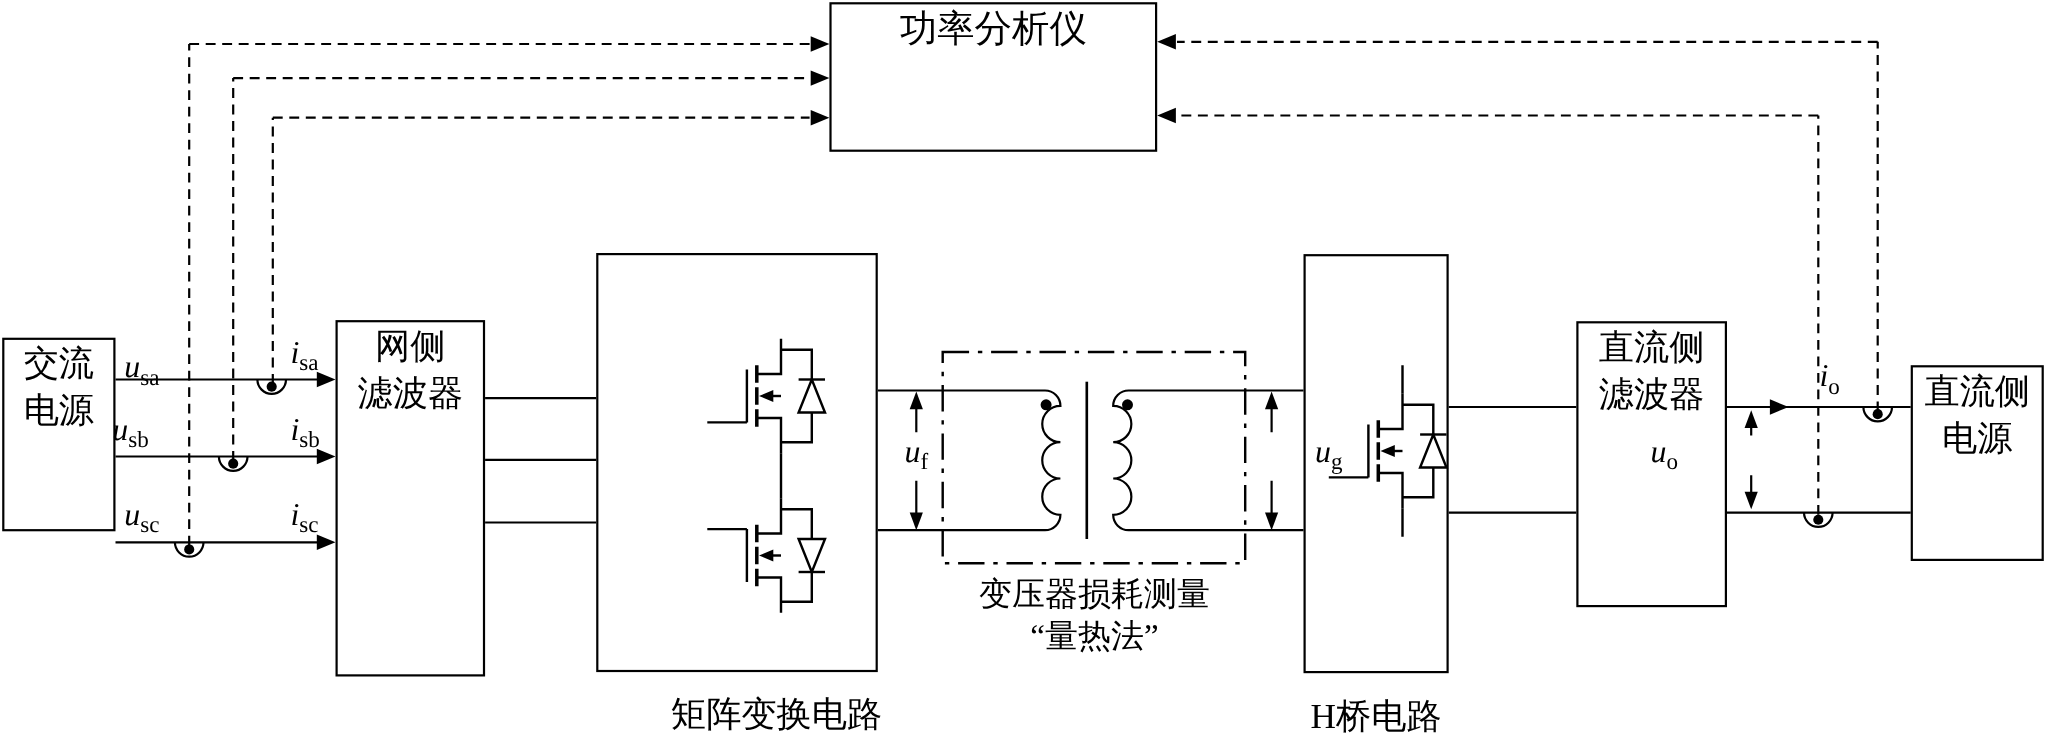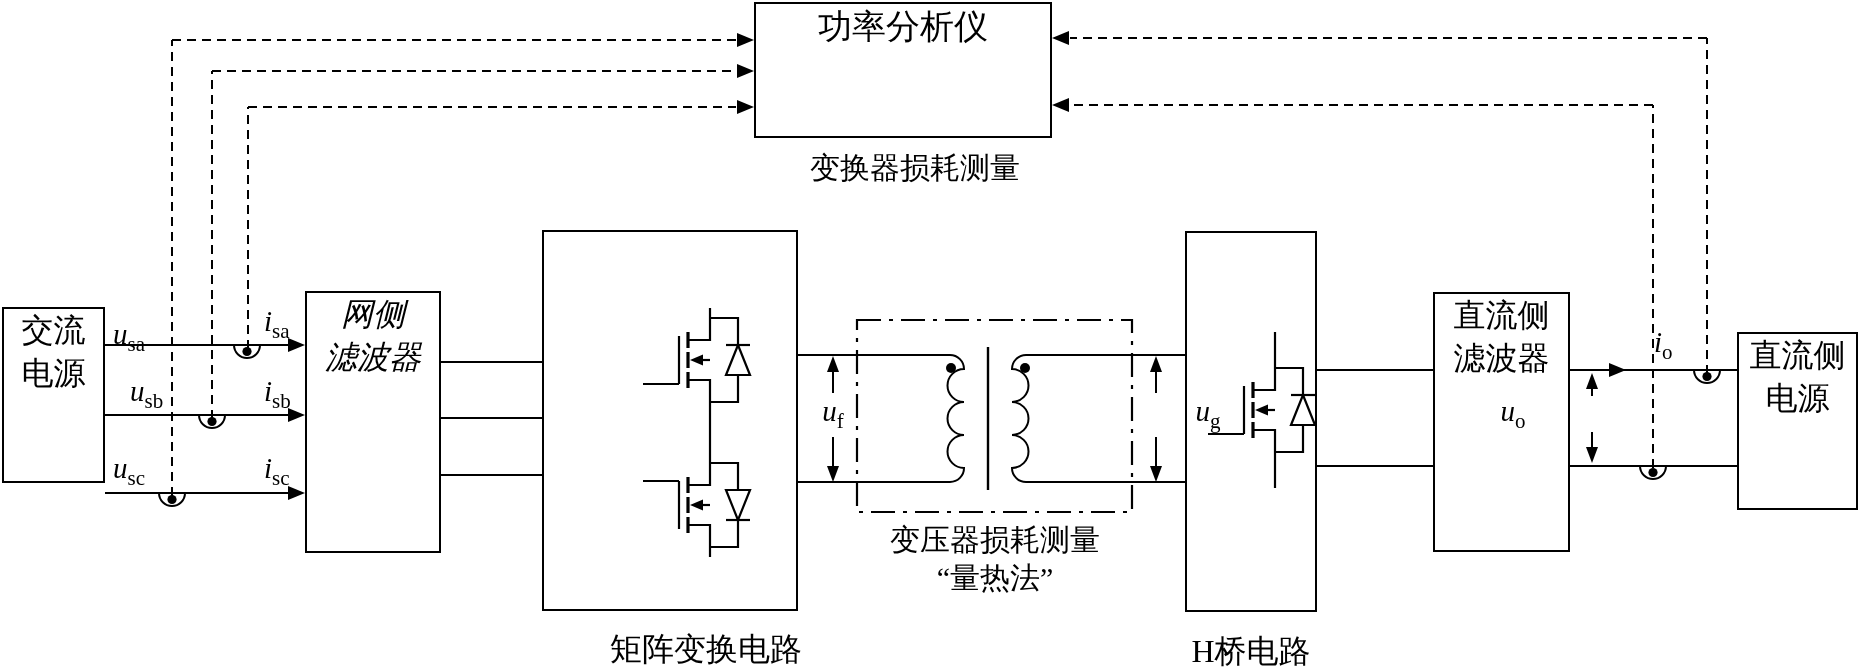--- a/index.html
+++ b/index.html
@@ -146,54 +146,53 @@
 
   <div class="box" style="left:754px;top:2px;width:298px;height:136px;font-size:34px;">
     <span class="bl">功率分析仪</span>
   </div>
 
   <div class="box" style="left:2px;top:307px;width:103px;height:176px;">
     <span class="bl">交流</span>
     <span class="bl">电源</span>
   </div>
 
-  <div class="box" style="left:305px;top:291px;width:136px;height:262px;font-style:italic;">
+  <div class="box" style="left:305px;top:291px;width:136px;height:324px;">
     <span class="bl">网侧</span>
     <span class="bl">滤波器</span>
   </div>
 
   <div class="box" style="left:542px;top:230px;width:256px;height:381px;"></div>
 
   <div class="box" style="left:1185px;top:231px;width:132px;height:381px;"></div>
 
   <div class="box" style="left:1433px;top:292px;width:137px;height:260px;">
     <span class="bl">直流侧</span>
     <span class="bl">滤波器</span>
   </div>
 
   <div class="box" style="left:1737px;top:332px;width:121px;height:178px;">
     <span class="bl">直流侧</span>
     <span class="bl">电源</span>
   </div>
 
-  <div class="caption ctr" style="left:765px;top:148px;width:300px;font-size:30px;">变换器损耗测量</div>
 
   <div class="caption ctr" style="left:556px;top:628px;width:300px;">矩阵变换电路</div>
 
   <div class="caption ctr" style="left:845px;top:520px;width:300px;font-size:30px;">变压器损耗测量</div>
   <div class="caption ctr" style="left:845px;top:558px;width:300px;font-size:30px;">“量热法”</div>
 
   <div class="caption ctr" style="left:1101px;top:630px;width:300px;">H桥电路</div>
 
   <div class="sig" style="left:113px;top:318px;">
     <span>u</span><sub>sa</sub></div>
   <div class="sig" style="left:264px;top:305px;">
     <span>i</span><sub>sa</sub></div>
 
-  <div class="sig" style="left:130px;top:375px;">
+  <div class="sig" style="left:102px;top:375px;">
     <span>u</span><sub>sb</sub></div>
   <div class="sig" style="left:264px;top:375px;">
     <span>i</span><sub>sb</sub></div>
 
   <div class="sig" style="left:113px;top:452px;">
     <span>u</span><sub>sc</sub></div>
   <div class="sig" style="left:264px;top:452px;">
     <span>i</span><sub>sc</sub></div>
 
   <div class="sig ctr" style="left:793px;top:395px;width:80px;">

